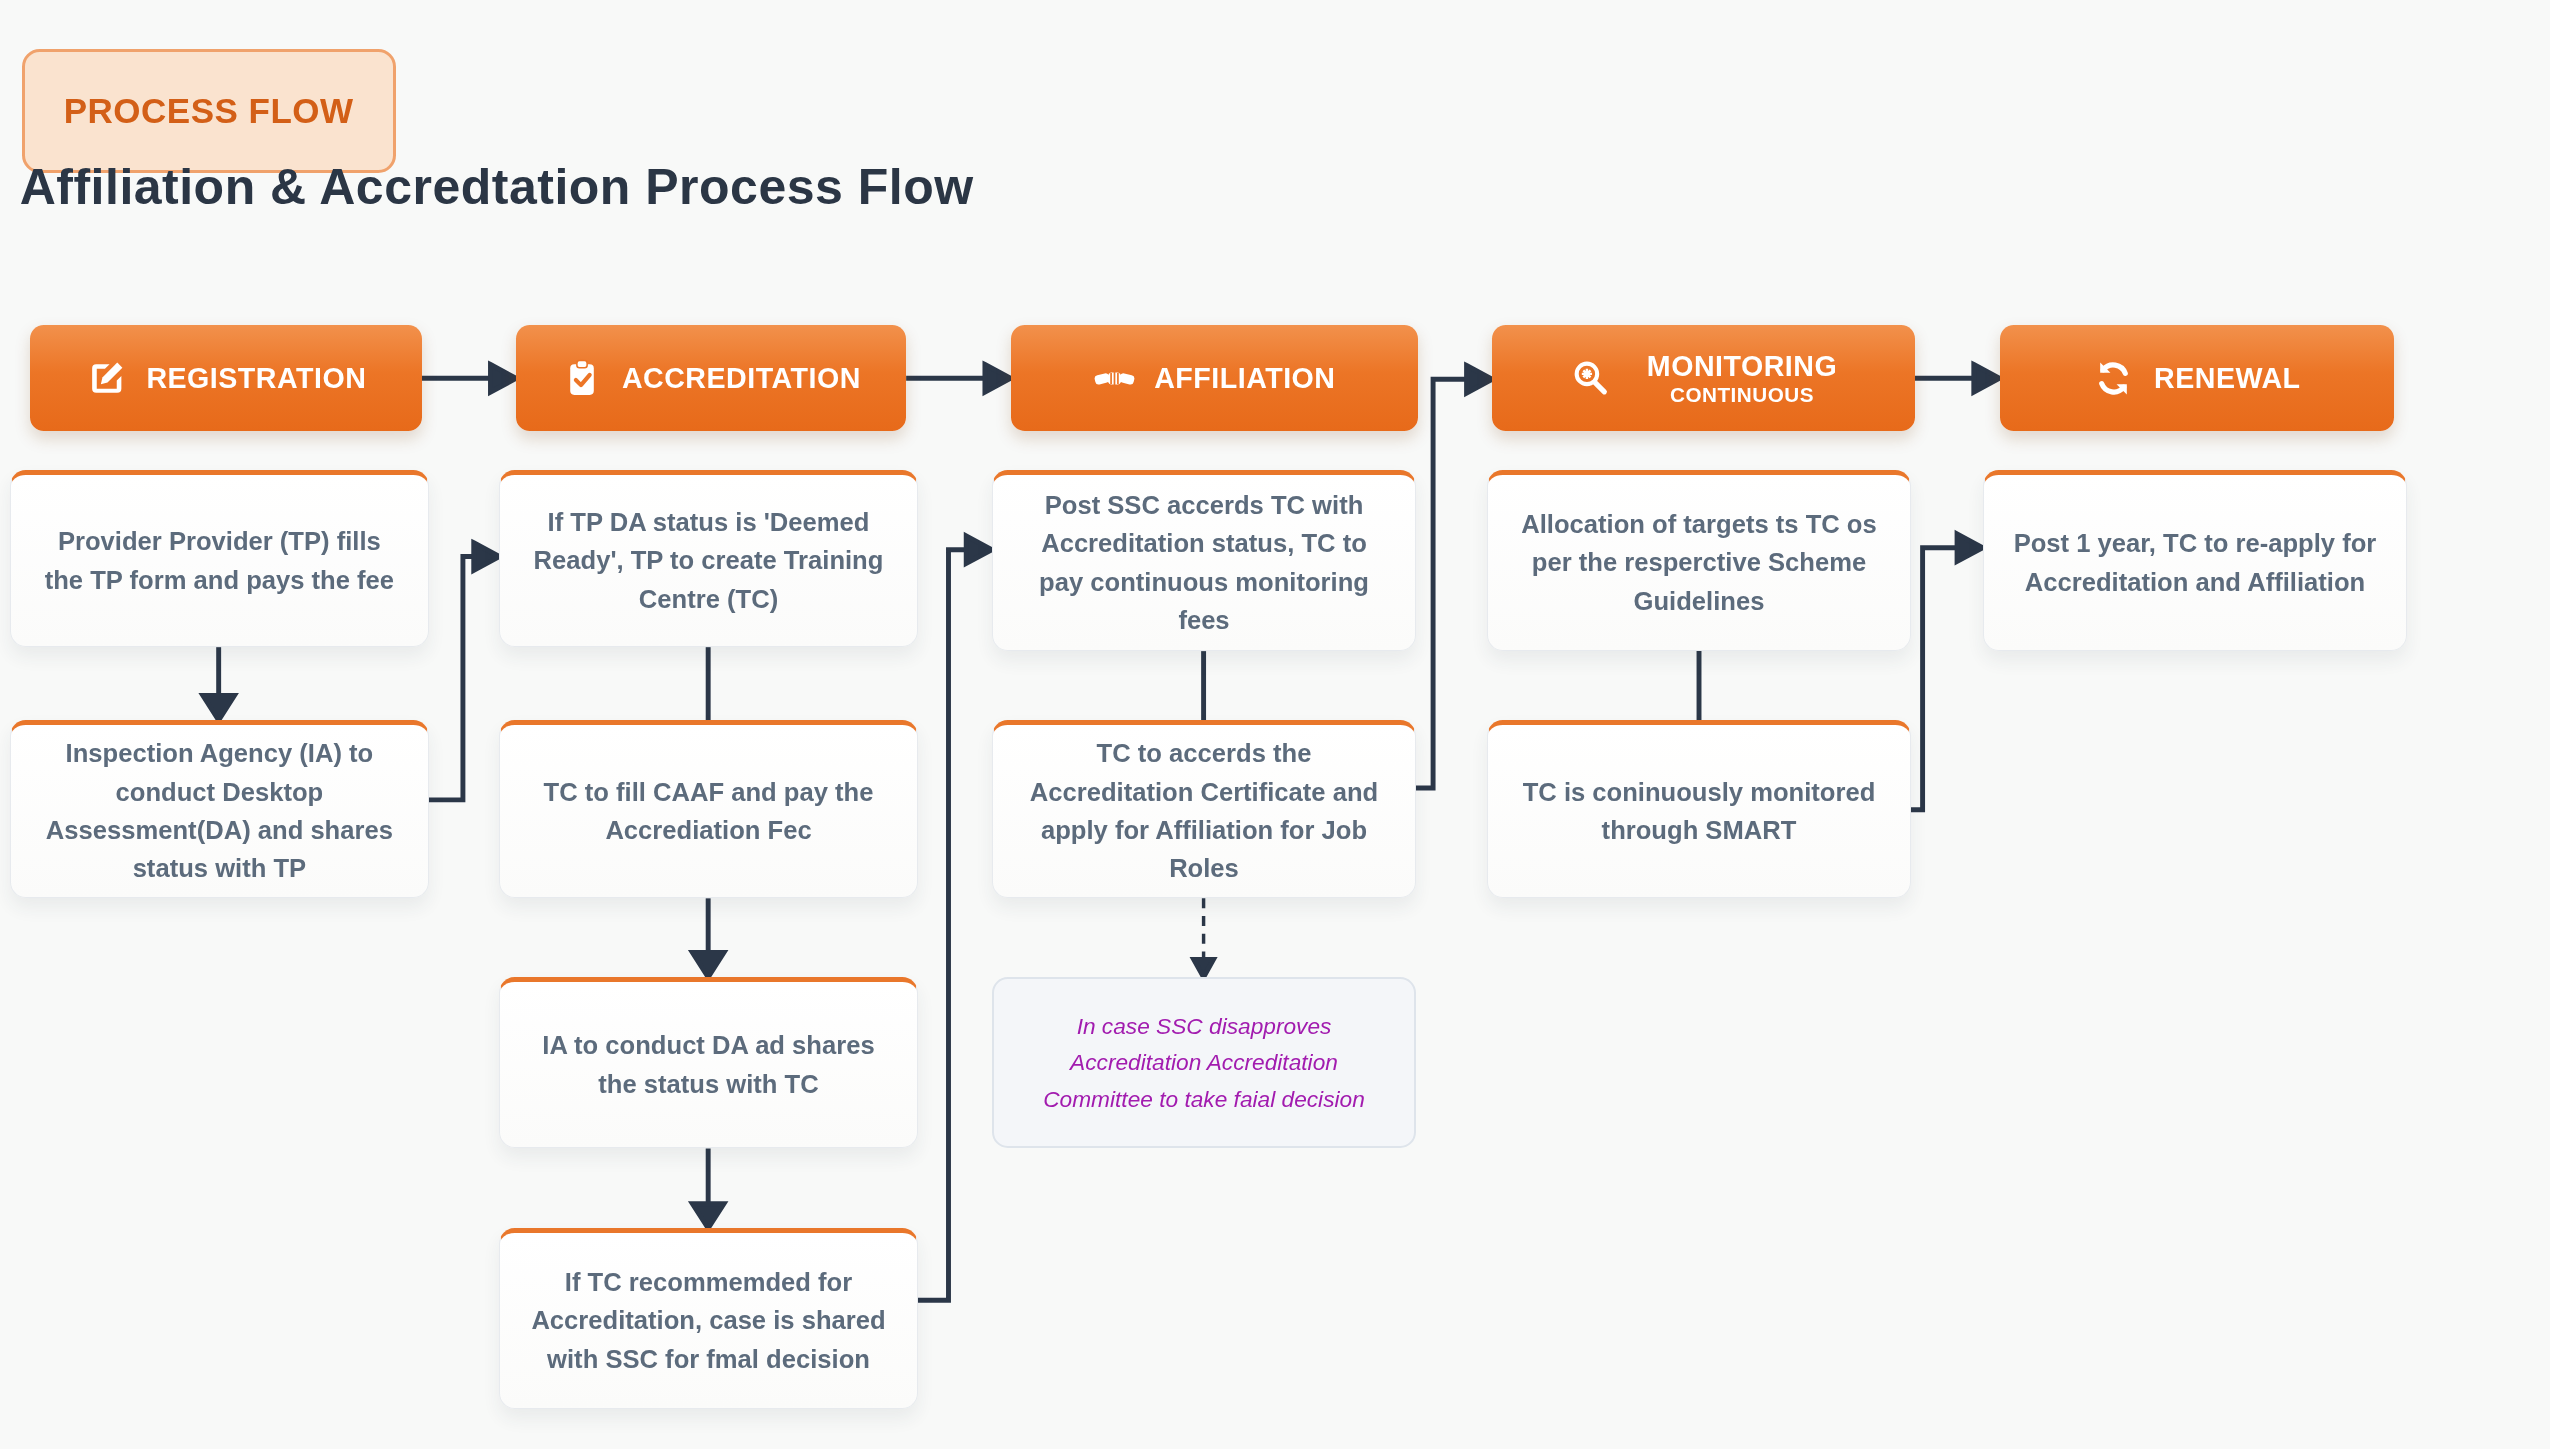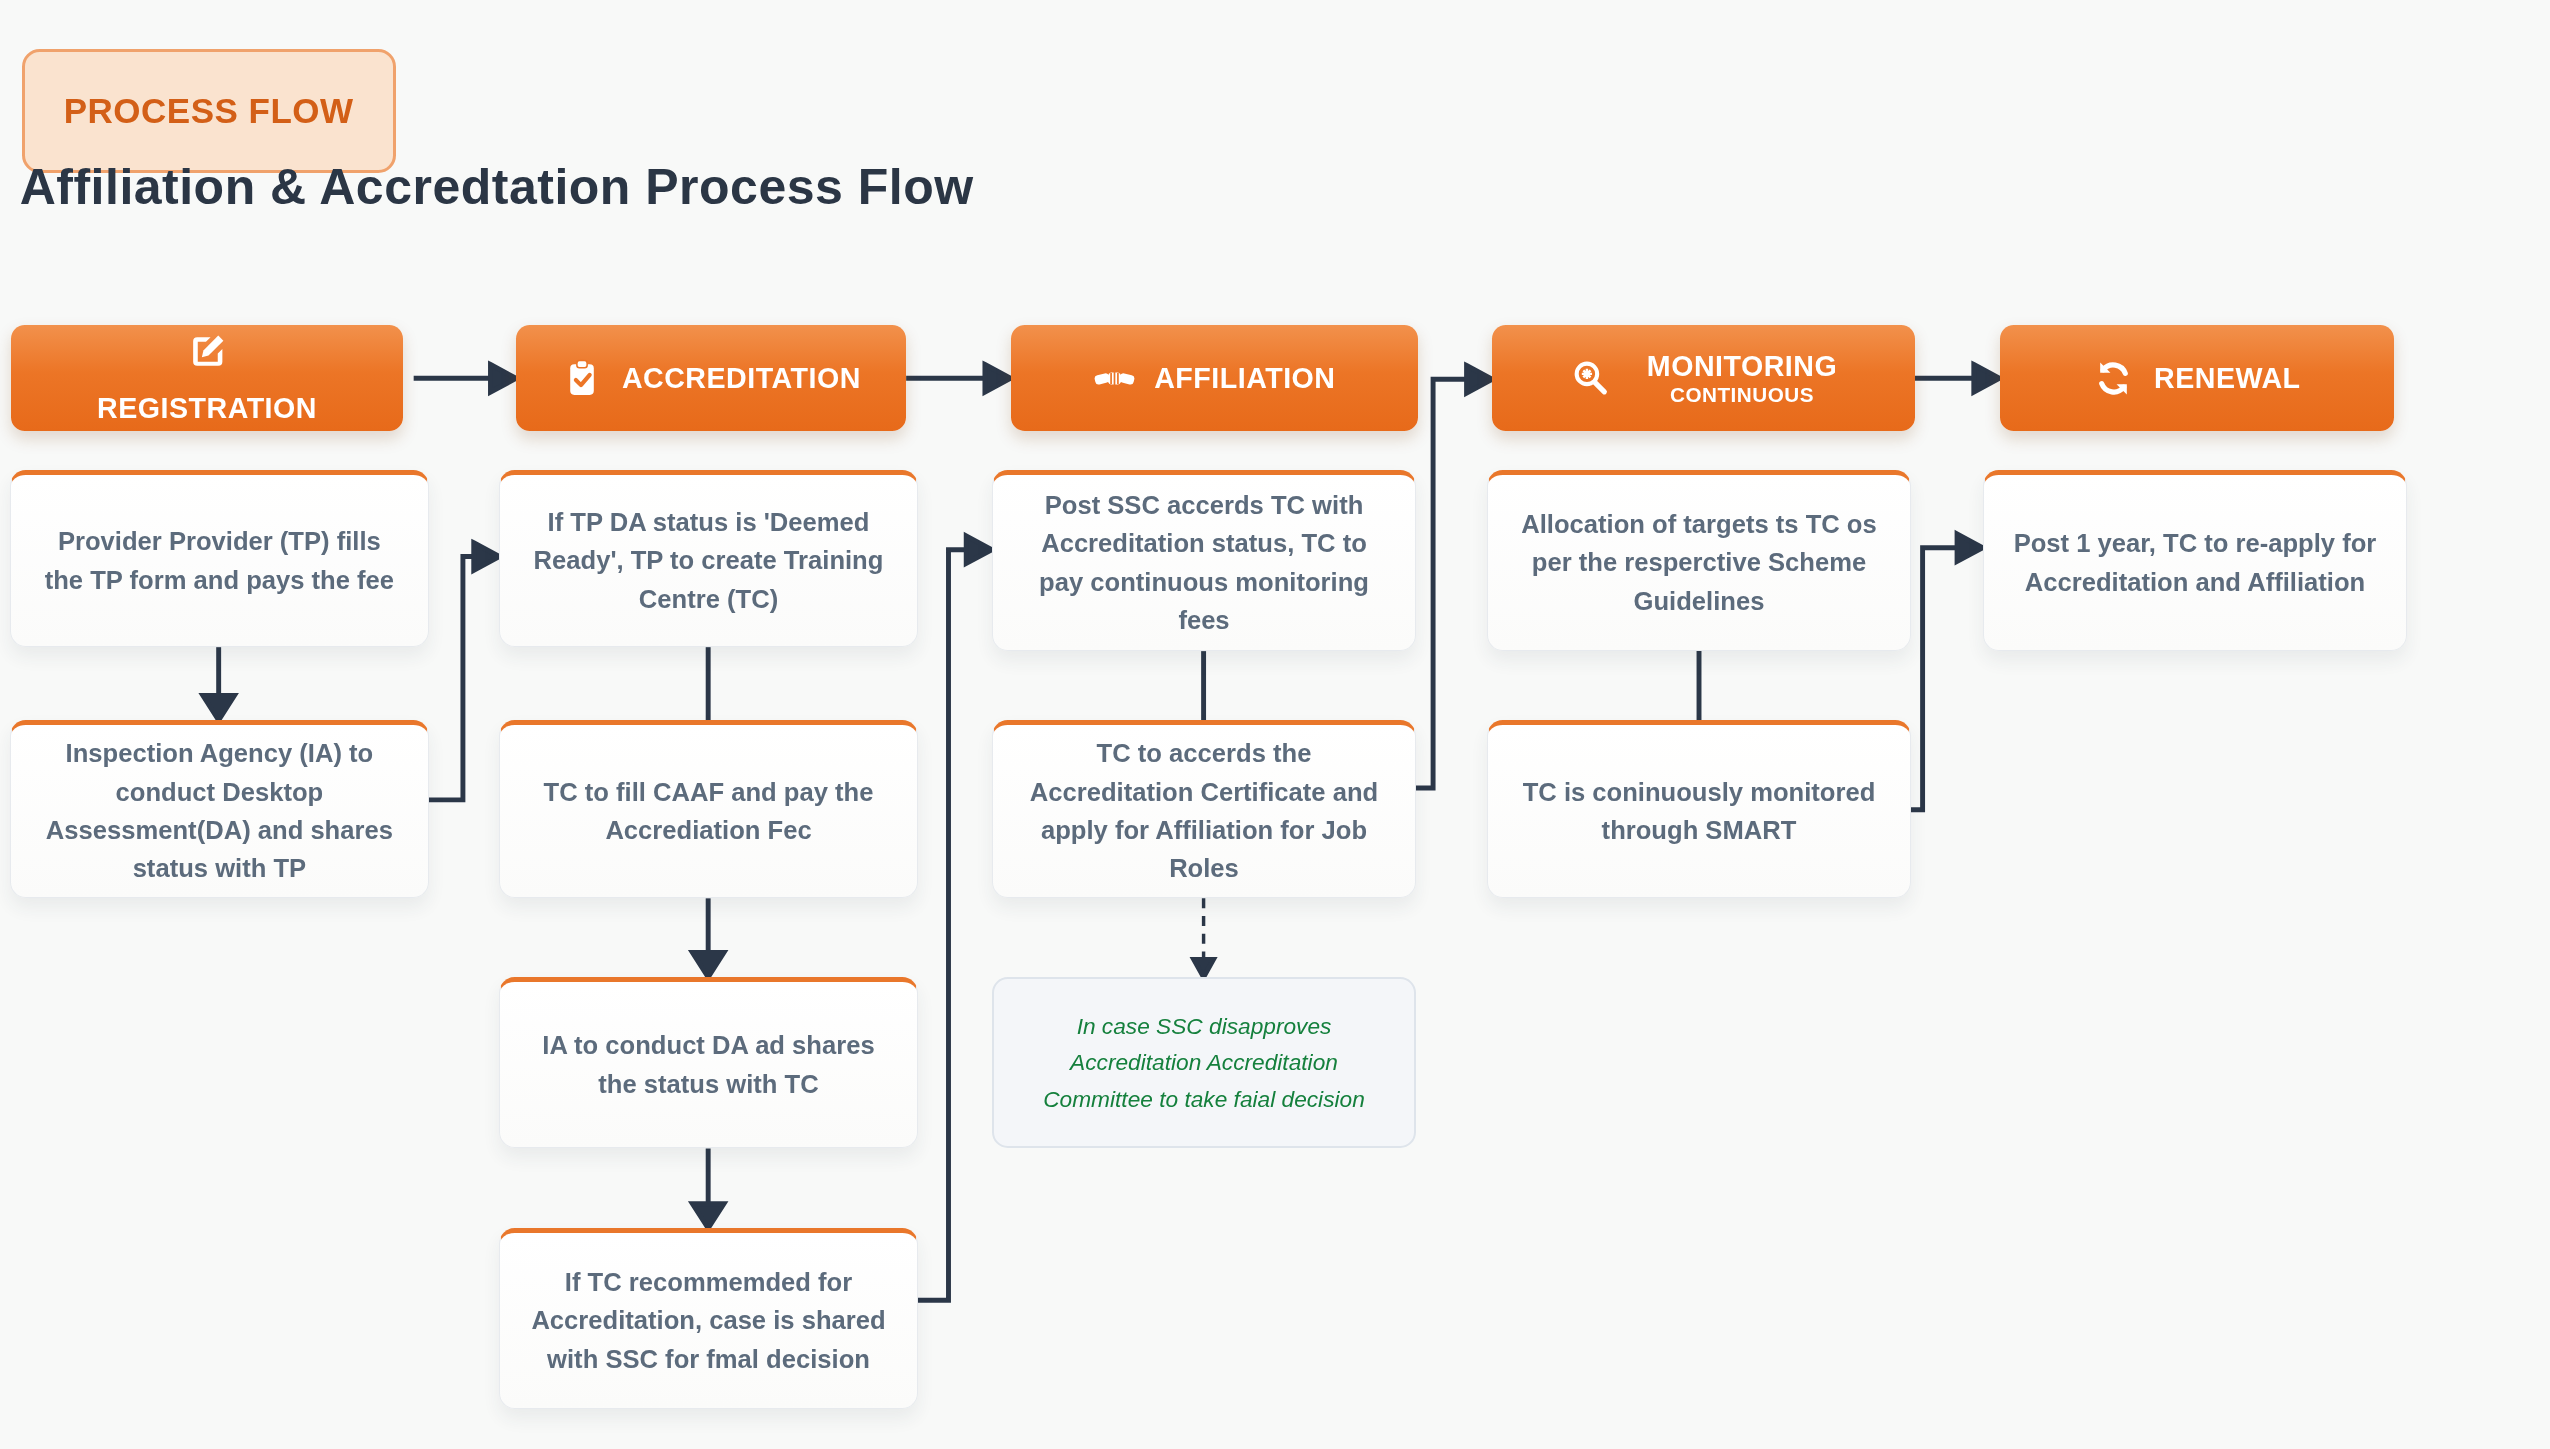--- a/index.html
+++ b/index.html
@@ -56,21 +56,21 @@
   }
   .note{
     position:absolute;
     background:#f4f6f9;
     border:2px solid #dee4eb;
     border-radius:15.8px;
     display:flex; align-items:center; justify-content:center;
     text-align:center;
     padding:0 33px;
     box-sizing:border-box;
-    color:#15803d;
+    color:#a21caf;
     font-size:22.7px; font-weight:500; font-style:italic; line-height:1.6;
   }
   .wires{
     position:absolute; left:0; top:0; width:2550px; height:1450px;
     pointer-events:none;
   }
 </style>
 </head>
 <body>
 
@@ -135,21 +135,21 @@
         <path d="M1437 800 H1455 V385 H1489" fill="none"></path>
           <polygon points="1489,371 1515,385 1489,399"></polygon>
       </g>
       <g>
         <path d="M1940 822 H1952 V556 H1987" fill="none"></path>
           <polygon points="1987,542 2013,556 1987,570"></polygon>
       </g>
     </g>
   </svg>
 
-  <div class="stage" style="left:11px;width:392px;flex-direction:column;">
+  <div class="stage" style="left:30px;width:392px;">
     <svg viewBox="0 0 40 40">
       <path fill="#fff" d="M6 10a4 4 0 0 1 4-4h13l-4.5 4.5H10.5V30h19.5v-8L34.5 17.5V30a4 4 0 0 1-4 4H10a4 4 0 0 1-4-4V10z"></path>
       <path fill="#fff" d="M30.5 4.5l5 5-14.5 14.5-6.5 1.5 1.5-6.5L30.5 4.5z"></path>
     </svg>
     <span class="lbl">REGISTRATION</span>
   </div>
 
   <div class="stage" style="left:1011px;width:407px;">
     <svg viewBox="0 0 48 40">
       <rect x="1" y="15" width="17" height="11" rx="4" fill="#fff" transform="rotate(-14 9.5 20.5)"></rect>

